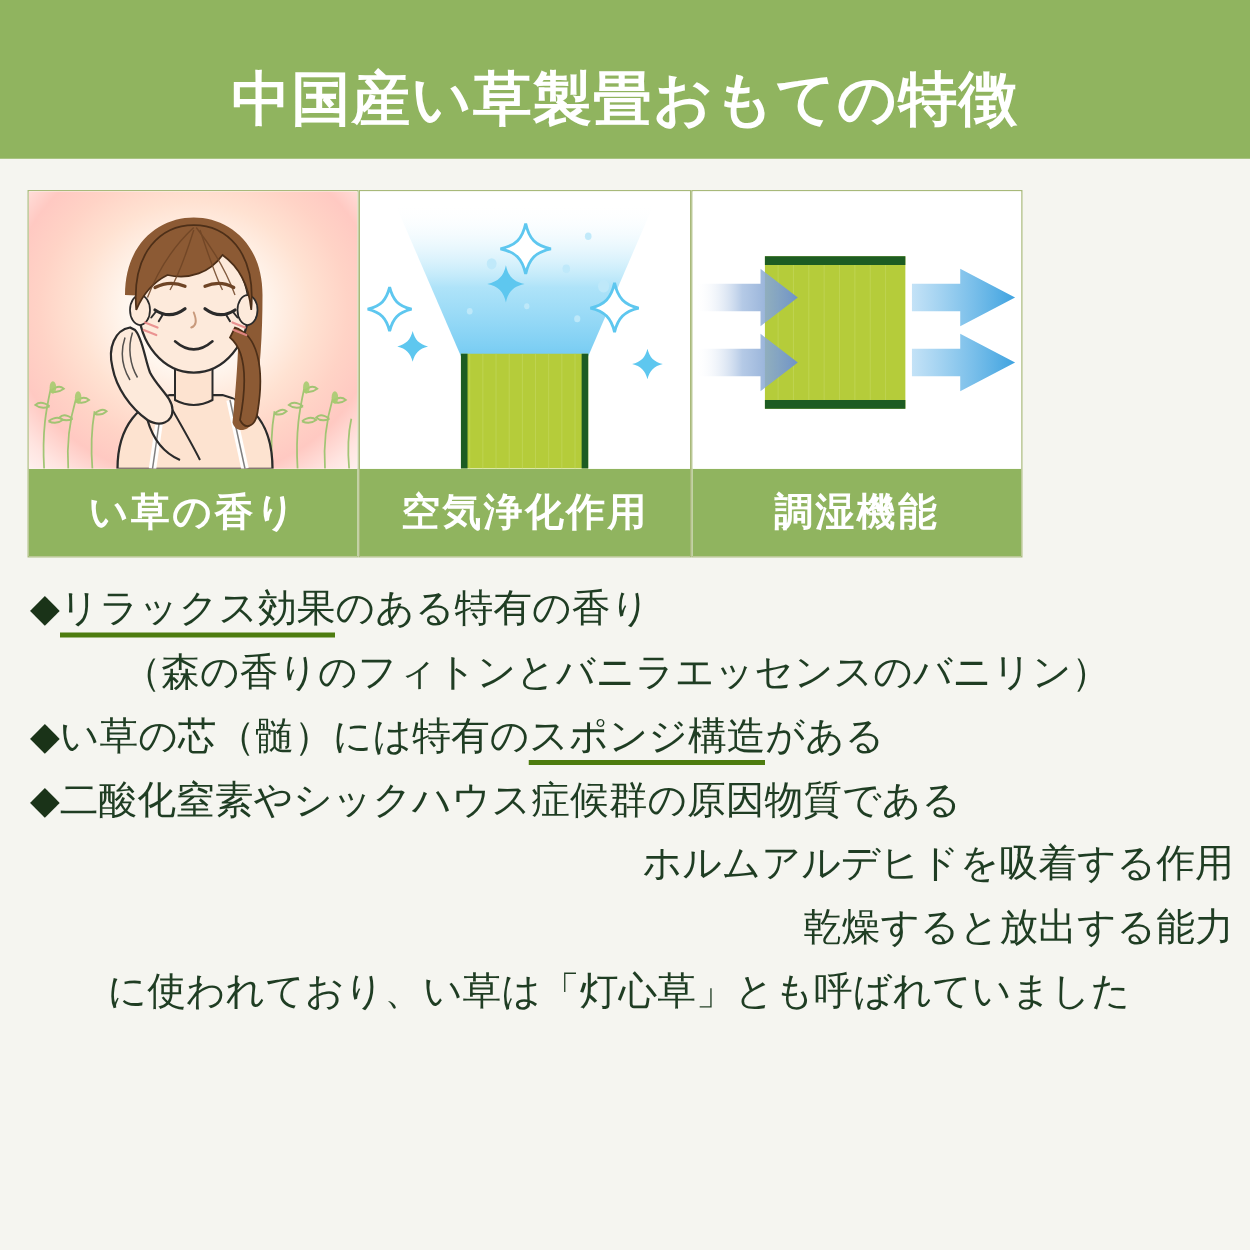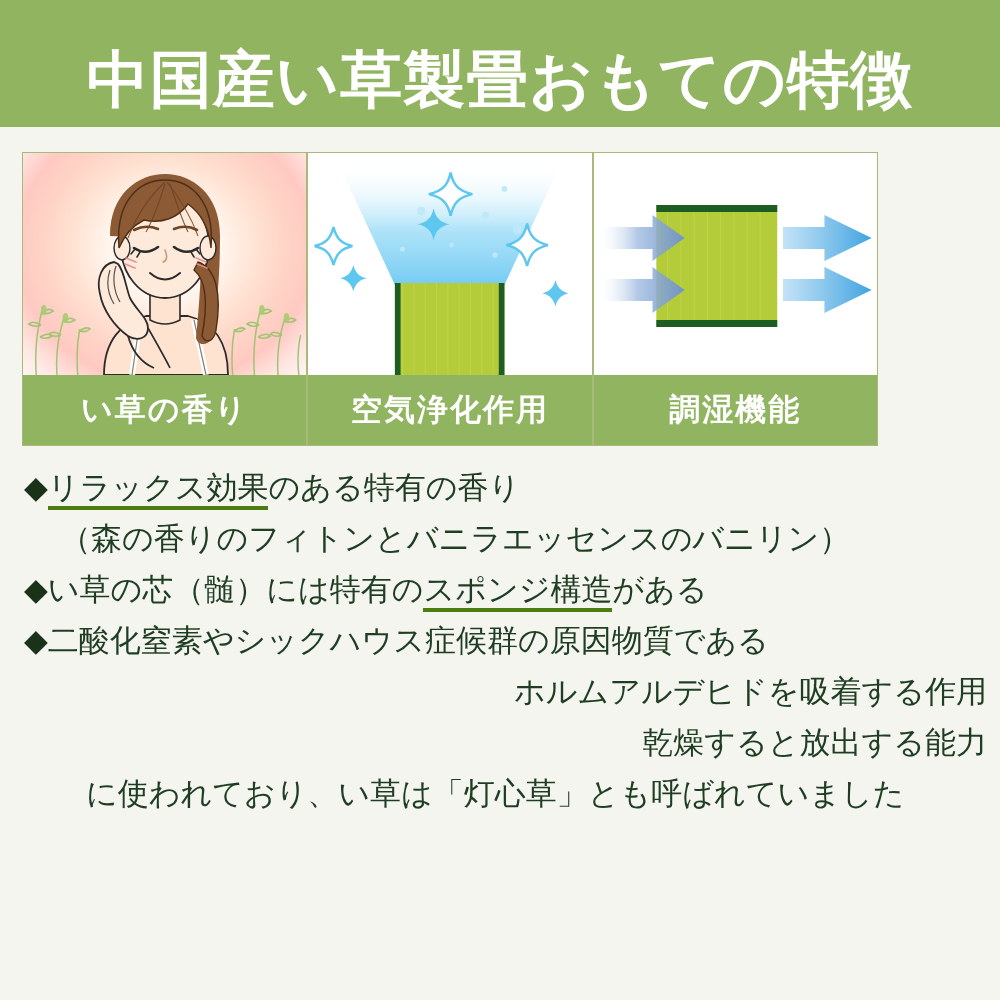--- a/index.html
+++ b/index.html
@@ -12,33 +12,33 @@
   .page { position: relative; width: 1000px; height: 1000px; background: #f5f5f0; }
 
   
   .header {
     position: absolute; left: 0; top: 0; width: 1000px; height: 127px;
     background: #90b45f;
     display: flex; align-items: center; justify-content: center;
   }
   .header-title {
     color: #ffffff;
-    font-size: 62px;
+    font-size: 47px;
     font-weight: bold;
     letter-spacing: 1px;
     line-height: 1;
     white-space: nowrap;
     font-family: "DejaVu Sans", "Liberation Sans", sans-serif;
     margin-top: 32px;
   }
 
   
   .cards {
     position: absolute; left: 22px; top: 152px;
-    width: 856px; height: 294px;
+    width: 796px; height: 294px;
     display: flex; justify-content: space-between; text-align: center;
   }
   .card {
     width: 300px; height: 294px;
     border: 1px solid #a8b97a;
     background: #ffffff;
     display: flex; flex-direction: column;
     overflow: hidden;
     position: relative;
   }
@@ -81,21 +81,21 @@
     font-family: "DejaVu Sans", "Liberation Sans", sans-serif;
     color: #1f3d23;
   }
   .bline {
     font-size: 31px;
     line-height: 51px;
     white-space: nowrap;
     color: #1f3d23;
   }
   .bline.right { text-align: right; padding-right: 13px; }
-  .bline.sub { padding-left: 60px; }
+  .bline.sub { padding-left: 98px; }
   .bline.sub2 { padding-left: 86px; }
   .mark { color: #1a3318; padding-left: 24px; }
   .ul {
     border-bottom: 4px solid #4d7c0f;
     padding-bottom: 1px;
   }
 </style>
 </head>
 <body>
 

